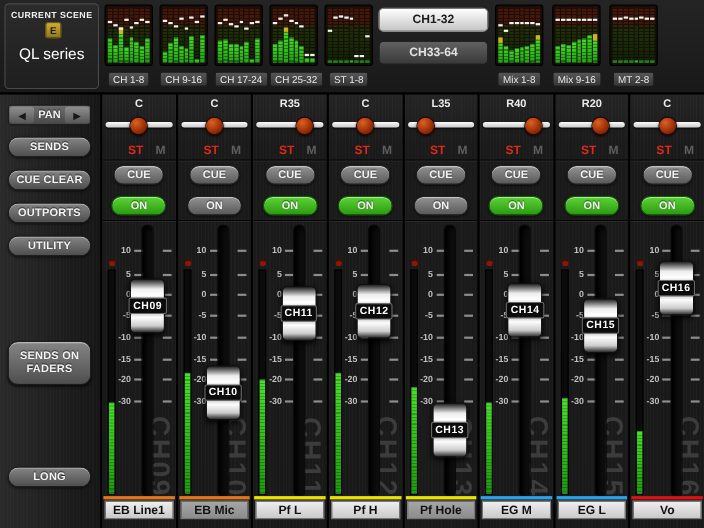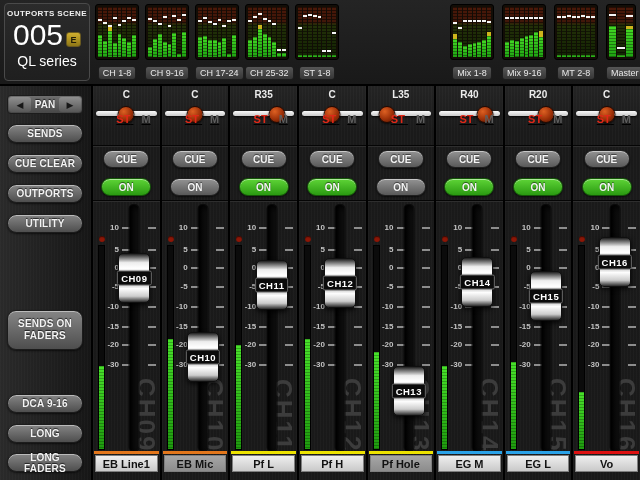--- a/index.html
+++ b/index.html
@@ -60,21 +60,21 @@
   #strips{position:absolute;left:93px;top:86px;right:0;bottom:0;display:flex;gap:2px;background:#000;}
   .strip{flex:1;position:relative;overflow:hidden;
          background-image:repeating-linear-gradient(to right,rgba(255,255,255,.025) 0 1px,transparent 1px 3px),
            linear-gradient(#242424,#1a1a1a 46px,#191919);}
   .pan-value{position:absolute;top:3px;left:0;right:0;text-align:center;font-size:10px;font-weight:bold;color:#ececec;}
   .pan-track{position:absolute;top:25px;left:3px;right:3px;height:5px;border-radius:3px;
              background:linear-gradient(#fafafa,#c9c9c9);box-shadow:0 1px 2px rgba(0,0,0,.8);}
   .pan-knob{position:absolute;top:20px;width:15px;height:15px;border-radius:50%;transform:translateX(-50%);
             background:radial-gradient(circle at 35% 30%,#dd6022,#9c3008 55%,#541602);
             border:1px solid #240800;box-shadow:0 1px 2px rgba(0,0,0,.7);}
-  .stm-row{position:absolute;top:27px;right:9px;font-size:11px;font-weight:bold;text-decoration:underline;}
+  .stm-row{position:absolute;top:45px;right:9px;font-size:11px;font-weight:bold;}
   .st-ind{color:#e02818;}
   .m-ind{color:#5f5f5f;margin-left:8px;}
   .hdiv{position:absolute;left:0;right:0;height:1px;background:#050505;border-bottom:1px solid #2e2e2e;}
   .d1{top:59px;} .d2{top:114px;}
   .btn{position:absolute;left:50%;transform:translateX(-50%);height:18px;box-sizing:border-box;border-radius:9px;
        display:flex;align-items:center;justify-content:center;font-size:10px;font-weight:bold;color:#f4f4f4;
        text-shadow:0 -1px 1px rgba(0,0,0,.6);
        background:linear-gradient(#939393,#595959);border:1px solid #1f1f1f;
        box-shadow:inset 0 1px 0 rgba(255,255,255,.5),0 1px 2px rgba(0,0,0,.6);}
   .cue-btn{top:64px;width:46px;}
@@ -107,23 +107,22 @@
         display:flex;align-items:center;justify-content:center;font-size:11px;font-weight:bold;color:#121212;}
   .nbox.inactive{background:linear-gradient(#a6a6a6,#8c8c8c);}
 </style>
 </head>
 <body>
 
 <div id="app">
 
   <div class="topbar">
     <div class="scene-panel">
-      <div class="scene-label">OUTPORTS SCENE</div>
+      <div class="scene-label">CURRENT SCENE</div>
       <div class="scene-row">
-        <div class="scene-number">005</div>
         <div class="edit-badge">E</div>
       </div>
       <div class="scene-model">QL series</div>
     </div>
     <div class="blocks" id="blocks-left">
         <div class="mblock">
     <div class="mblock-screen">
             <div class="mbar">
               <div class="mfill" style="height: 45%;"></div>
               <div class="mpeak" style="bottom: 72%;"></div>
@@ -303,20 +302,24 @@
               <div class="mpeak" style="bottom: 10%;"></div>
             </div>
             <div class="mbar">
               <div class="mfill" style="height: 4%;"></div>
               <div class="mpeak" style="bottom: 46%;"></div>
             </div>
           </div>
     <div class="mlabel-wrap"><span class="mlabel">ST 1-8</span></div>
   </div>
       </div>
+    <div id="tabs">
+        <div class="tab selected">CH1-32</div>
+        <div class="tab unselected">CH33-64</div>
+      </div>
     <div class="blocks" id="blocks-right">
         <div class="mblock">
     <div class="mblock-screen">
             <div class="mbar">
               <div class="mfill" style="height: 36%;"></div>
               <div class="myellow" style="bottom: 36%; height: 10%;"></div>
               <div class="mpeak" style="bottom: 66%;"></div>
             </div>
             <div class="mbar">
               <div class="mfill" style="height: 30%;"></div>
@@ -417,56 +420,36 @@
             <div class="mbar">
               <div class="mfill" style="height: 4%;"></div>
               <div class="mpeak" style="bottom: 78%;"></div>
             </div>
             <div class="mbar">
               <div class="mfill" style="height: 4%;"></div>
               <div class="mpeak" style="bottom: 78%;"></div>
             </div>
           </div>
     <div class="mlabel-wrap"><span class="mlabel">MT 2-8</span></div>
-  </div>
-        <div class="mblock narrow">
-    <div class="mblock-screen">
-            <div class="mbar">
-              <div class="mfill" style="height: 62%;"></div>
-              <div class="mpeak" style="bottom: 82%;"></div>
-            </div>
-            <div class="mbar">
-              <div class="mfill" style="height: 4%;"></div>
-              <div class="mpeak" style="bottom: 16%;"></div>
-            </div>
-            <div class="mbar">
-              <div class="mfill" style="height: 56%;"></div>
-              <div class="myellow" style="bottom: 56%; height: 6%;"></div>
-              <div class="mpeak" style="bottom: 80%;"></div>
-            </div>
-          </div>
-    <div class="mlabel-wrap"><span class="mlabel">Master</span></div>
   </div>
       </div>
   </div>
 
   <div id="sidebar">
     <div class="pan-group">
       <div class="pan-arrow">◀</div>
       <div class="pan-caption">PAN</div>
       <div class="pan-arrow">▶</div>
     </div>
   <div class="pill" style="top: 38px;">SENDS</div>
       <div class="pill" style="top: 98px;">OUTPORTS</div>
       <div class="pill" style="top: 68px;">CUE CLEAR</div>
       <div class="pill big" style="top: 224px;">SENDS ON FADERS</div>
       <div class="pill" style="top: 128px;">UTILITY</div>
-      <div class="pill" style="top: 308px;">DCA 9-16</div>
       <div class="pill" style="top: 338px;">LONG</div>
-      <div class="pill" style="top: 367px;">LONG FADERS</div>
     </div>
 
   <div id="strips">
       <div class="strip">
     <div class="pan-value">C</div>
     <div class="pan-track"></div>
     <div class="pan-knob" style="left: calc(50% + 0px);"></div>
     <div class="stm-row">
       <span class="st-ind">ST</span>
       <span class="m-ind">M</span>

